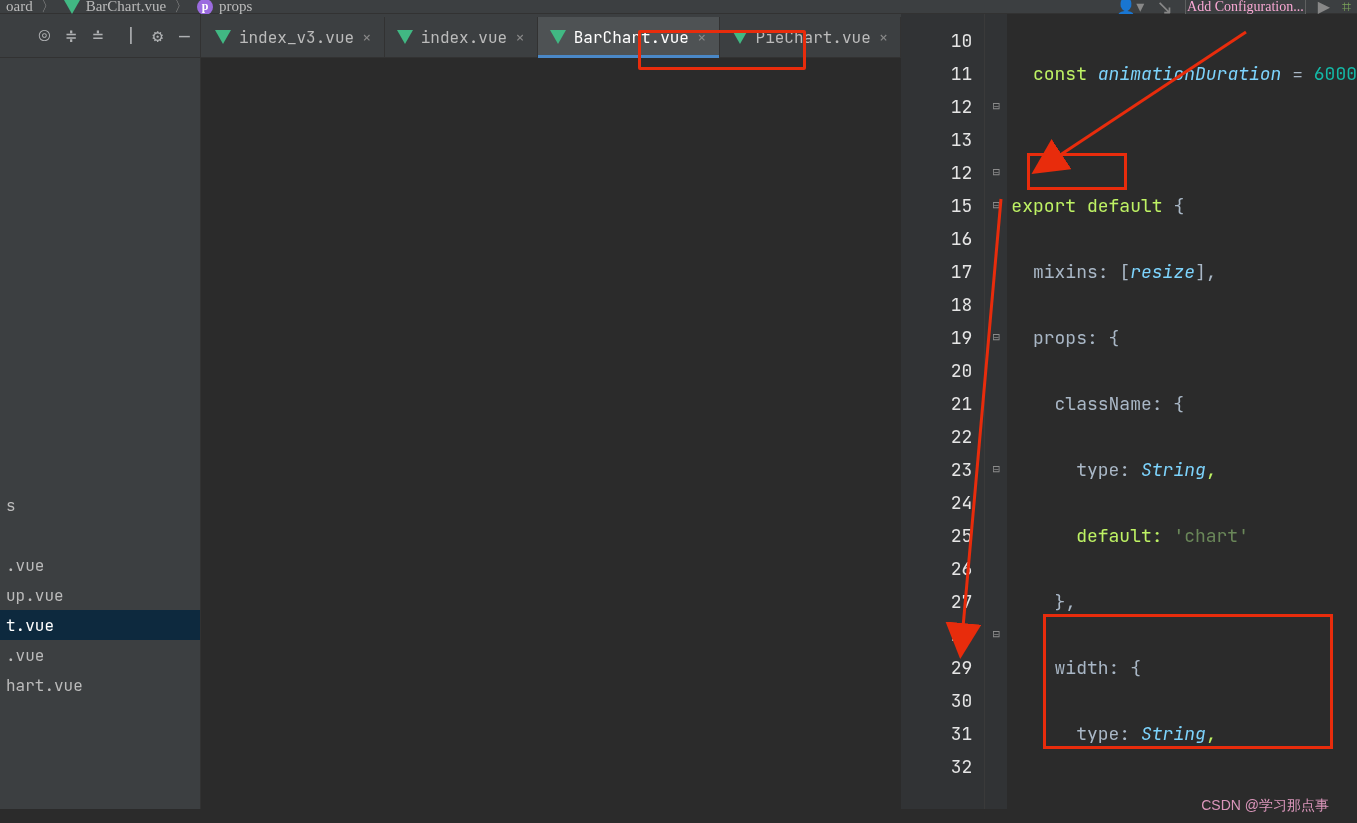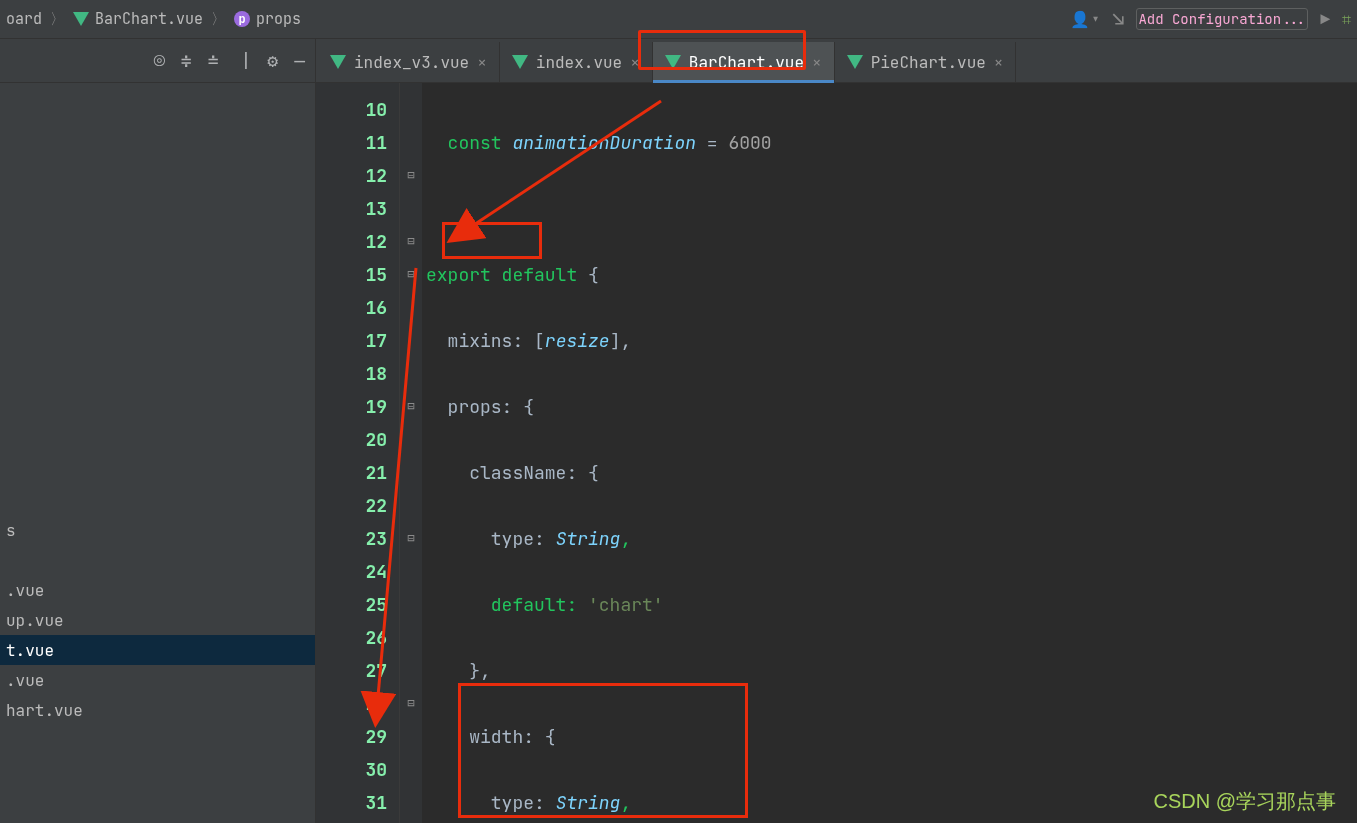--- a/index.html
+++ b/index.html
@@ -7,28 +7,29 @@
     background: #2b2b2b;
     color: #a9b7c6;
     font-family: "JetBrains Mono", "Consolas", monospace;
     font-size: 18px;
     width: 1357px;
     height: 823px;
     overflow: hidden;
     position: relative;
   }
   .topbar {
-    height: 39px;
+    height: 14px;
     background: #3c3f41;
     border-bottom: 1px solid #323232;
     display: flex;
     align-items: center;
     padding: 0 6px;
     font-size: 15px;
     color: #bbbbbb;
+    font-family: Liberation Serif, serif;
   }
   .breadcrumb { display: flex; align-items: center; gap: 4px; flex: 1; }
   .breadcrumb .sep { color: #888; margin: 0 4px; }
   .bc-item { display: inline-flex; align-items: center; gap: 6px; }
   .vue-ico {
     width: 16px; height: 14px; display: inline-block; position: relative;
   }
   .vue-ico::before {
     content: ""; position: absolute; left: 0; top: 0;
     border-left: 8px solid transparent; border-right: 8px solid transparent;
@@ -72,21 +73,21 @@
     flex: 1; padding-top: 2px;
     font-size: 16px;
   }
   .tree-item {
     height: 30px; display: flex; align-items: center;
     padding-left: 6px; color: #bbbbbb;
   }
   .tree-item.sel { background: #0d293e; color: #fff; }
 
   .editor {
-    flex: 1; display: flex; flex-direction: column;
+    flex: 1; display: flex; flex-direction: row;
     background: #2b2b2b;
   }
   .tabs {
     height: 44px; display: flex; align-items: flex-end;
     background: #3c3f41; border-bottom: 1px solid #323232;
     padding-left: 2px; gap: 0;
   }
   .tab {
     height: 40px; display: flex; align-items: center; gap: 8px;
     padding: 0 12px; color: #bbbbbb; font-size: 16px;
@@ -98,49 +99,48 @@
     content:""; position:absolute; left:0; right:0; bottom:-1px; height:3px;
     background:#4a88c7;
   }
   .tab-hi { border: 3px solid #e82c0c; border-radius: 2px;
     position: absolute; pointer-events: none; }
 
   .code-area {
     flex: 1; display: flex; overflow: hidden; position: relative;
   }
   .gutter {
-    width: 84px; background: #313335; color: #86efac;
+    width: 84px; background: #313335; color: #e5e5e5;
     text-align: right; padding: 10px 12px 0 0;
     font-size: 18px; line-height: 33px;
     border-right: 1px solid #3a3a3a;
-    font-weight: bold;
   }
   .fold-col {
     width: 22px; background: #313335; padding-top: 10px;
     line-height: 33px; font-size: 12px; color: #8a8a8a;
     text-align: center;
   }
   .fold-col .f { height: 33px; display:flex; align-items:center; justify-content:center;}
   .code {
     flex: 1; padding: 10px 0 0 0; font-size: 18px; line-height: 33px;
     white-space: pre; position: relative;
     font-family: "JetBrains Mono","Consolas",monospace;
   }
   .codeline { height: 33px; padding-left: 4px; position: relative; }
-  .kw { color: #22c55e; }
+  .kw { color: #bef264; }
   .ident { color: #a9b7c6; }
   .ital { color: #7dd3fc; font-style: italic; }
-  .num { color: #a3a3a3; }
+  .num { color: #14b8a6; }
   .str { color: #6a8759; }
 
   .hi-box { position: absolute; border: 3px solid #e82c0c; pointer-events:none; }
 
   .watermark {
-    position: absolute; right: 21px; bottom: 8px;
-    color: #bef264; font-size: 20px; opacity: .85;
+    position: absolute; right: 28px; bottom: 8px;
+    color: #f9a8d4; font-size: 14px; opacity: .85;
     font-family: sans-serif;
   }
 
   svg.arrows { position:absolute; top:0; left:0; pointer-events:none; }
 </style>
 </head>
 <body>
 
 <div class="topbar">
   <div class="breadcrumb">

